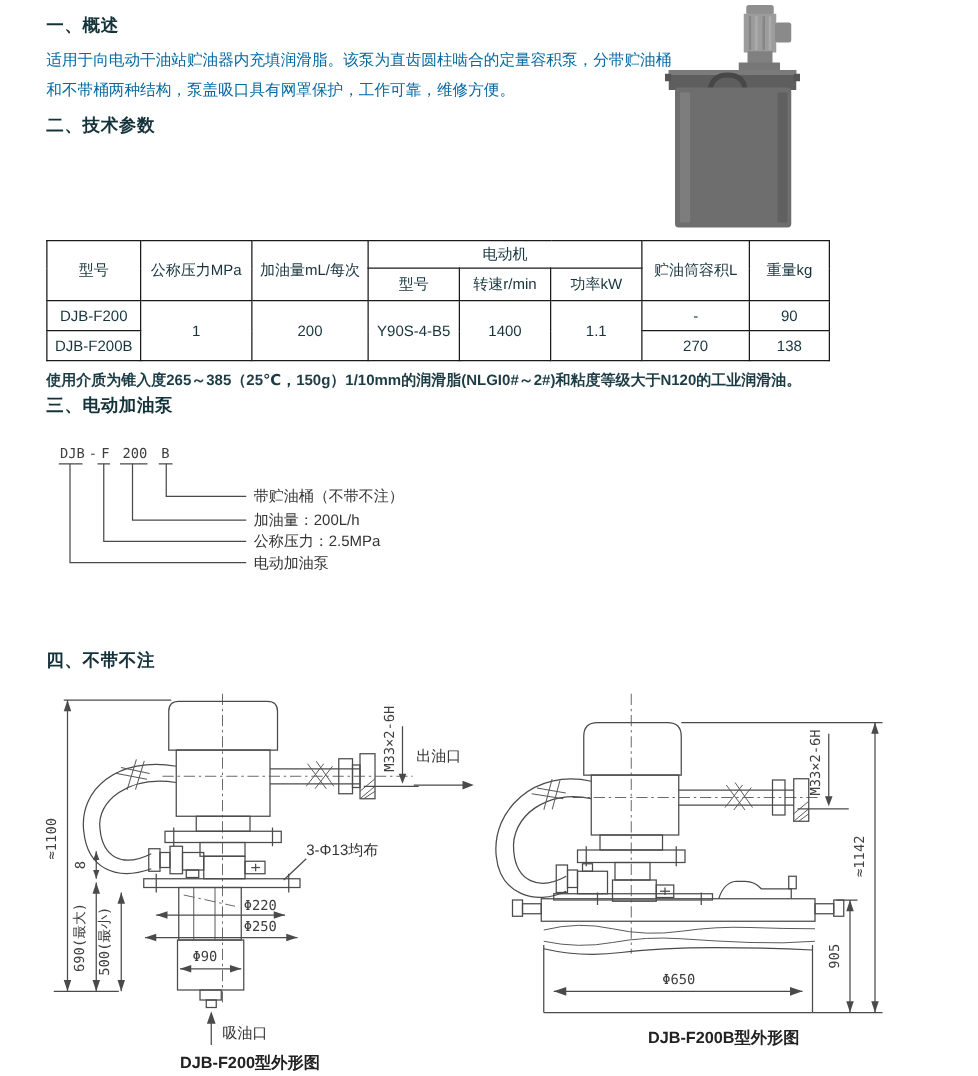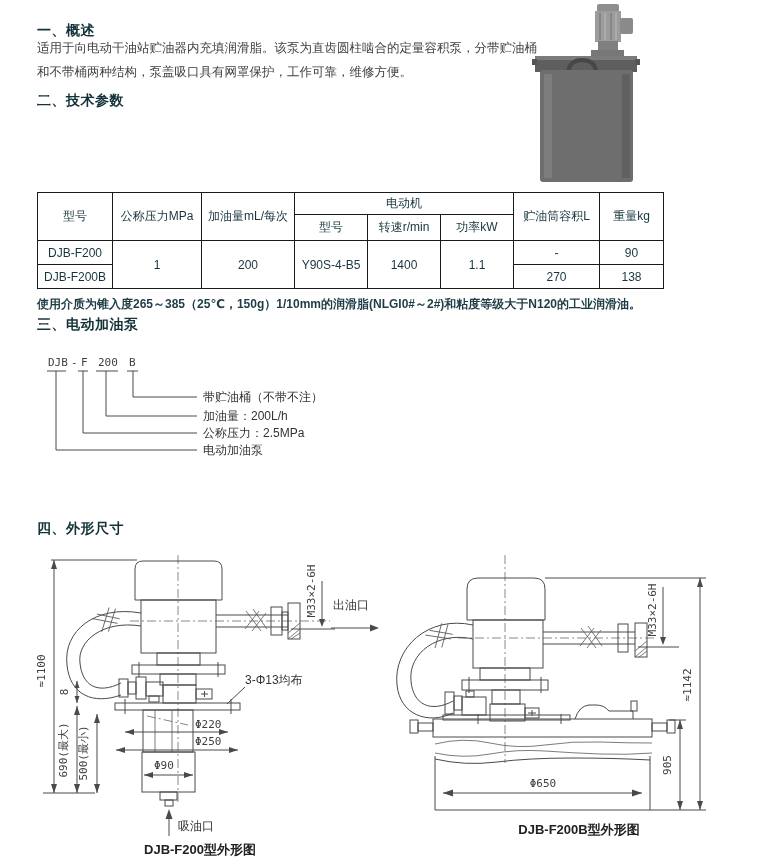--- a/index.html
+++ b/index.html
@@ -3,41 +3,41 @@
 <meta charset="utf-8">
 <style>
   html,body{margin:0;padding:0;}
   body{
     width:782px;height:861px;position:relative;background:#ffffff;
     font-family:"Liberation Sans","DejaVu Sans",sans-serif;
     color:#1e3c46;overflow:hidden;
   }
   .abs{position:absolute;}
   .heading{font-size:14px;font-weight:bold;color:#13323a;letter-spacing:.5px;}
-  .bodytext{font-size:12.5px;line-height:24px;color:#404040;}
+  .bodytext{font-size:12.5px;line-height:24px;color:#0369a1;}
   .note{font-size:12px;color:#1e3c46;white-space:nowrap;font-weight:bold;}
   table.spec{border-collapse:collapse;table-layout:fixed;background:#fff;}
   table.spec th,table.spec td{
     border:1px solid #1a1a1a;text-align:center;vertical-align:middle;
     font-size:12px;font-weight:normal;color:#17343d;padding:0 1px;overflow:hidden;margin-top:46px;
   }
   .mono{font-family:Liberation Sans, sans-serif;}
   svg text{fill:#3f3f3f;}
   svg .dim{font-family:"DejaVu Sans Mono","Liberation Mono",monospace;font-size:11px;fill:#3f3f3f;}
   svg .lbl{font-size:12px;fill:#333333;}
   svg .cap{font-size:13px;font-weight:bold;fill:#222222;}
   svg .ln{stroke:#4a4a4a;stroke-width:1;fill:none;}
   svg .thin{stroke:#5a5a5a;stroke-width:.8;fill:none;}
   svg .cl{stroke:#6a6a6a;stroke-width:.8;fill:none;stroke-dasharray:9 3 2 3;}
   svg .ar{fill:#4a4a4a;stroke:none;}
 </style>
 </head>
 <body>
 
-<div class="abs heading" style="left:37px;top:22px;">一、概述</div>
+<div class="abs heading" style="left:37px;top:12px;">一、概述</div>
 
 <div class="abs bodytext" style="left:37px;top:36px;width:506px;">适用于向电动干油站贮油器内充填润滑脂。该泵为直齿圆柱啮合的定量容积泵，分带贮油桶和不带桶两种结构，泵盖吸口具有网罩保护，工作可靠，维修方便。</div>
 
 <svg class="abs" style="left:532px;top:2px;" width="108" height="184" viewBox="0 0 108 184">
 
   <rect x="65" y="2" width="22" height="8" rx="2" fill="#8f8f8f"></rect>
   <rect x="63" y="9" width="26" height="31" fill="#9c9c9c"></rect>
   <line x1="68" y1="11" x2="68" y2="38" stroke="#868686" stroke-width="2"></line>
   <line x1="73" y1="11" x2="73" y2="38" stroke="#ababab" stroke-width="2"></line>
   <line x1="79" y1="11" x2="79" y2="38" stroke="#868686" stroke-width="2"></line>
@@ -121,21 +121,21 @@
   <polyline class="ln" points="88,23 88,49 152,49"></polyline>
   <polyline class="ln" points="61,23 61,68 152,68"></polyline>
   <polyline class="ln" points="38,23 38,85 152,85"></polyline>
   <polyline class="ln" points="11,23 11,102 152,102"></polyline>
   <text class="lbl" x="158" y="53">带贮油桶（不带不注）</text>
   <text class="lbl" x="158" y="72">加油量：200L/h</text>
   <text class="lbl" x="158" y="89">公称压力：2.5MPa</text>
   <text class="lbl" x="158" y="106">电动加油泵</text>
 </svg>
 
-<div class="abs heading" style="left:37px;top:520px;">四、外形尺寸</div>
+<div class="abs heading" style="left:37px;top:520px;">四、不带不注</div>
 
 <svg class="abs" style="left:35px;top:553px;" width="345" height="308" viewBox="0 0 345 308">
 
   <line class="cl" x1="143" y1="2" x2="143" y2="250"></line>
   <line class="cl" x1="95" y1="68" x2="295" y2="68"></line>
 
   <path class="ln" d="M100,47 V16 Q100,8 108,8 H179 Q187,8 187,16 V47 Z"></path>
   <rect class="ln" x="106" y="47" width="75" height="53"></rect>
   <rect class="ln" x="122" y="100" width="43" height="12"></rect>
   <rect class="ln" x="97" y="112" width="93" height="9"></rect>

